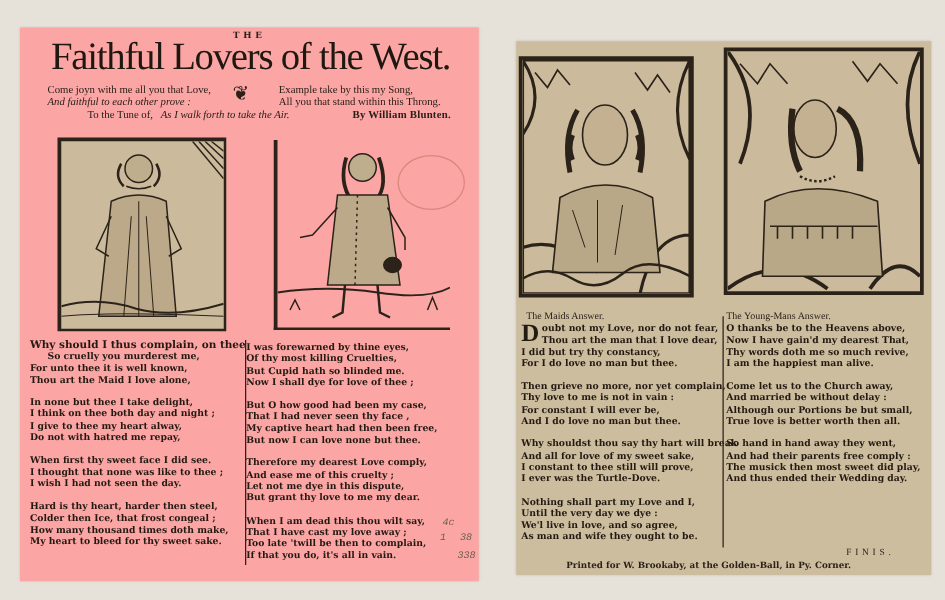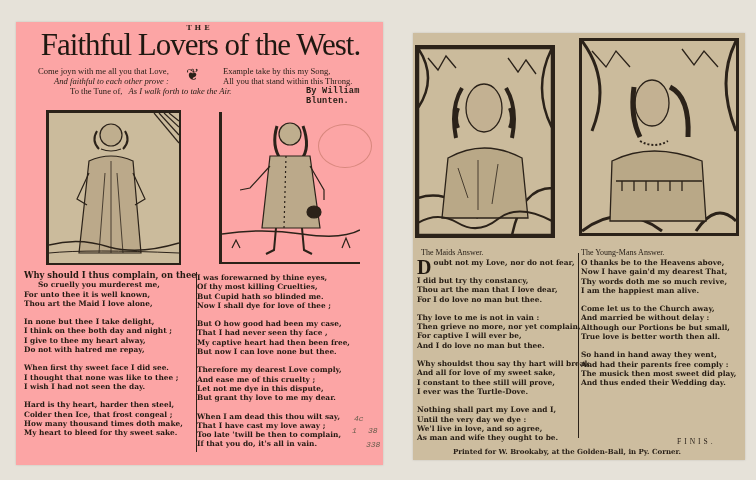--- a/index.html
+++ b/index.html
@@ -3,26 +3,26 @@
 <meta charset="utf-8">
 <style>
   html,body{margin:0;padding:0;}
   body{width:756px;height:480px;background:#e6e2d9;position:relative;overflow:hidden;font-family:"DejaVu Serif",serif;color:#2a2119;}
   .sheet{position:absolute;background:#c9b89a;box-shadow:0 0 2px rgba(0,0,0,.15);}
   #left{left:16px;top:22px;width:367px;height:443px;background:#fca5a5;}
   #right{left:413px;top:33px;width:332px;height:427px;background:#cdbd9f;}
   .the{position:absolute;left:0;right:0;top:1px;text-align:center;font-size:7px;letter-spacing:3px;font-weight:bold;}
   .title{position:absolute;left:6px;right:4px;top:6px;text-align:center;font-family:"Liberation Serif",serif;font-size:31px;letter-spacing:-1px;line-height:34px;color:#1f1811;}
   .intro{position:absolute;top:44px;font-family:"Liberation Serif",serif;font-size:8.6px;line-height:10px;}
-  .intro.l{left:22px;text-align:right;}
+  .intro.l{left:22px;}
   .intro.r{left:207px;}
   .orn{position:absolute;left:170px;top:44px;font-size:16px;line-height:18px;}
   .tune{position:absolute;top:64px;left:54px;font-family:"Liberation Serif",serif;font-size:8.6px;}
   .tune i{margin-left:4px;}
-  .author{position:absolute;top:64px;left:266px;font-family:Liberation Mono, monospace;font-size:8.6px;margin-left:24px;}
+  .author{position:absolute;top:64px;left:266px;font-family:Liberation Serif, serif;font-size:8.6px;}
   .author b{font-weight:bold;letter-spacing:.2px;}
   .cut{position:absolute;border:3px solid #2b2219;background:#cbbb9c;overflow:hidden;}
   .cut svg{width:100%;height:100%;display:block;}
   .stamp{position:absolute;left:302px;top:102px;width:52px;height:42px;border:1.5px solid #c97a6c;border-radius:50%;opacity:.7;}
   .vert-rule{position:absolute;background:#2b2219;width:1px;}
   .verse{position:absolute;font-family:"DejaVu Serif",serif;font-weight:bold;font-size:7.4px;line-height:9.3px;color:#231a12;white-space:nowrap;}
   .stanza{margin-bottom:9px;}
   .stanza div.ind{padding-left:14px;}
   .dropcap{float:left;font-size:20px;line-height:18px;margin-right:2px;font-family:"Liberation Serif",serif;}
   .sec-title{position:absolute;font-family:"Liberation Serif",serif;font-size:8px;text-align:left;}
@@ -172,28 +172,28 @@
         <path d="M34 140 h86 M40 140 v10 M52 140 v10 M64 140 v10 M76 140 v10 M88 140 v10 M100 140 v10"></path>
       </g>
     </svg>
   </div>
 
   <div class="sec-title" style="left:8px;width:160px;top:215px;">The Maids Answer.</div>
   <div class="verse" style="left:4px;top:225px;">
     <div class="stanza">
       <span class="dropcap">D</span>
       <div style="padding-left:0">oubt not my Love, nor do not fear,</div>
+      <div>Thou art the man that I love dear,</div>
       <div style="clear:left">I did but try thy constancy,</div>
-      <div>Thou art the man that I love dear,</div>
       <div>For I do love no man but thee.</div>
     </div>
     <div class="stanza">
+      <div>Then grieve no more, nor yet complain,</div>
       <div>Thy love to me is not in vain :</div>
-      <div>Then grieve no more, nor yet complain,</div>
-      <div>For captive I will ever be,</div>
+      <div>For constant I will ever be,</div>
       <div>And I do love no man but thee.</div>
     </div>
     <div class="stanza">
       <div>Why shouldst thou say thy hart will break</div>
       <div>And all for love of my sweet sake,</div>
       <div>I constant to thee still will prove,</div>
       <div>I ever was the Turtle-Dove.</div>
     </div>
     <div class="stanza">
       <div>Nothing shall part my Love and I,</div>

